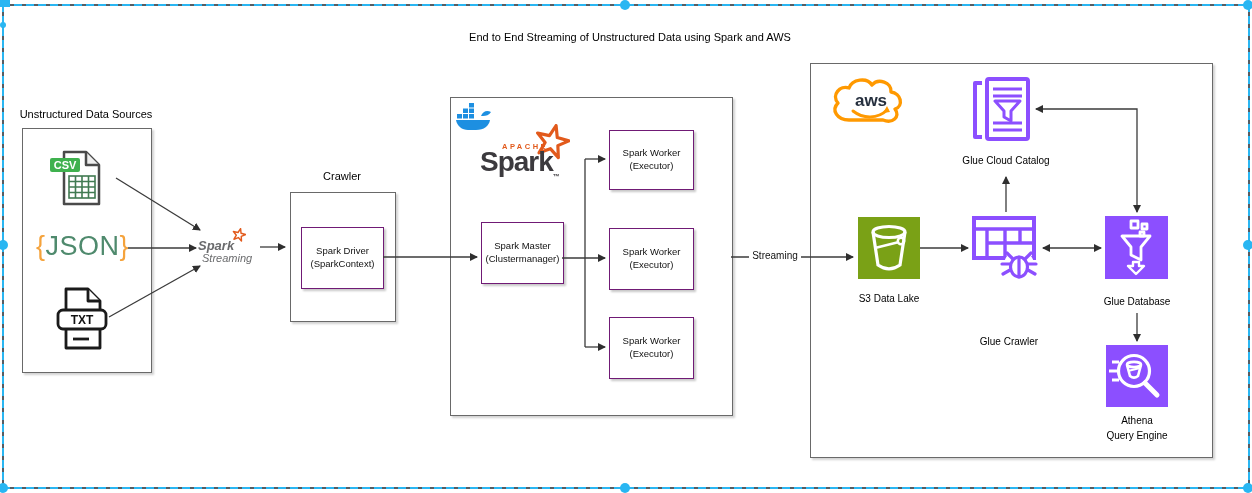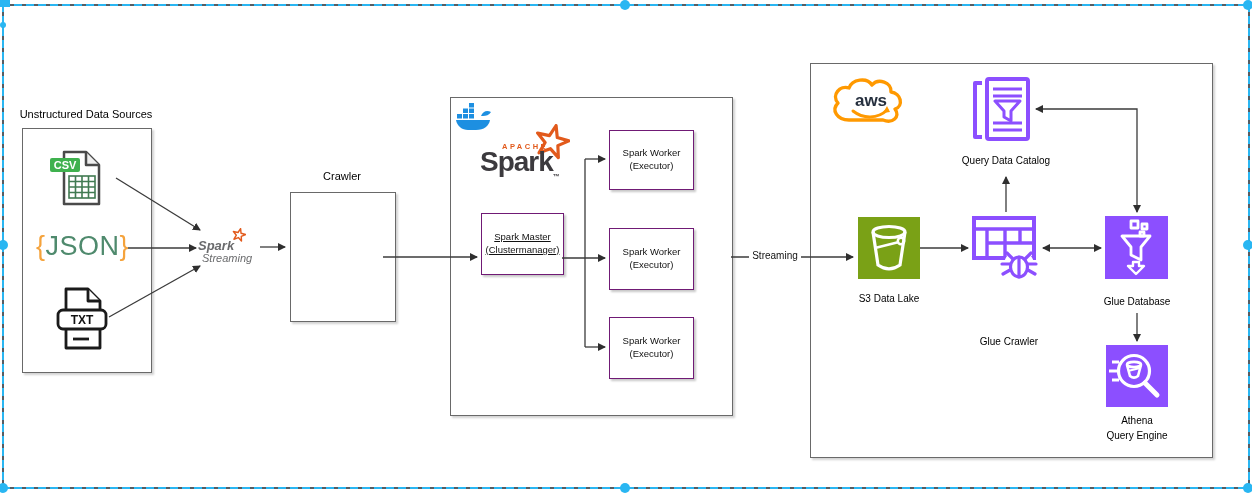--- a/index.html
+++ b/index.html
@@ -45,20 +45,21 @@
   .handle-sq{position:absolute;width:10px;height:7px;background:#29B6F2;z-index:41;}
   .handle-dot{position:absolute;width:6px;height:6px;border-radius:50%;background:#29B6F2;z-index:41;}
   .title{position:absolute;font-size:11px;text-align:center;color:#000;}
   #wires{position:absolute;left:0;top:0;z-index:20;pointer-events:none;}
 </style>
 </head>
 <body>
 
 <div class="canvas">
 
+  <div class="title" style="left:376px;top:31px;width:508px;">End to End Streaming of Unstructured Data using Spark and AWS</div>
 
   <div class="glabel" style="left:10px;top:108px;width:152px;">Unstructured Data Sources</div>
   <div class="gbox" style="left:22px;top:128px;width:128px;height:243px;"></div>
 
   <svg class="abs" style="left:48px;top:149px;" width="56" height="58" viewBox="0 0 56 58">
     <path d="M16,3 H38 L51,16 V55 H16 Z" fill="#fff" stroke="#4a4a4a" stroke-width="2.5" stroke-linejoin="round"></path>
     <path d="M38,3 V16 H51" fill="#efefef" stroke="#4a4a4a" stroke-width="2.5" stroke-linejoin="round"></path>
     <rect x="2" y="9" width="30" height="14" rx="2" fill="#3FB14E"></rect>
     <text x="17" y="20" font-size="11" font-weight="bold" fill="#fff" text-anchor="middle">CSV</text>
     <g stroke="#417A52" stroke-width="1.6" fill="none">
@@ -81,20 +82,24 @@
 
   <div class="sstream" style="left:198px;top:228px;width:70px;">
     <span class="sword">Spark</span><svg width="14" height="14" viewBox="0 0 34 34">
       <path d="M17,1 20.8,11.7 32.2,12.1 23.2,19 26.4,29.9 17,23.5 7.6,29.9 10.8,19 1.8,12.1 13.2,11.7 Z" fill="#fff" stroke="#E25A1C" stroke-width="3.5" stroke-linejoin="round" transform="rotate(14 17 17)"></path>
     </svg>
     <div class="ssub">Streaming</div>
   </div>
 
   <div class="glabel" style="left:290px;top:170px;width:104px;">Crawler</div>
   <div class="gbox" style="left:290px;top:192px;width:104px;height:128px;"></div>
+  <div class="node" style="left:301px;top:227px;width:81px;height:60px;">
+    <span>Spark Driver</span>
+    <span>(SparkContext)</span>
+  </div>
 
   <div class="gbox" style="left:450px;top:97px;width:281px;height:317px;"></div>
 
   <svg class="abs" style="left:456px;top:102px;" width="36" height="30" viewBox="0 0 36 30">
     <g fill="#1D8FE1">
       <rect x="1" y="12" width="5" height="4.5"></rect>
         <rect x="7" y="12" width="5" height="4.5"></rect>
       <rect x="13" y="12" width="5" height="4.5"></rect>
         <rect x="7" y="6.5" width="5" height="4.5"></rect>
       <rect x="13" y="6.5" width="5" height="4.5"></rect>
@@ -105,21 +110,21 @@
   </svg>
 
   <div class="spark-logo" style="left:479px;top:124px;">
     <svg class="star-big" width="36" height="36" viewBox="0 0 34 34">
       <path d="M17,1 20.8,11.7 32.2,12.1 23.2,19 26.4,29.9 17,23.5 7.6,29.9 10.8,19 1.8,12.1 13.2,11.7 Z" fill="#fff" stroke="#E25A1C" stroke-width="3" stroke-linejoin="round" transform="rotate(14 17 17)"></path>
     </svg>
     <div class="apache">APACHE</div>
     <div class="spark-word"><span>Spark</span><span class="tm">™</span></div>
   </div>
 
-  <div class="node" style="left:481px;top:213px;width:81px;height:60px;text-decoration:underline;">
+  <div class="node" style="left:481px;top:222px;width:81px;height:60px;">
     <span>Spark Master</span>
     <span>(Clustermanager)</span>
   </div>
 
   <div class="node" style="left:609px;top:130px;width:83px;height:58px;">
     <span>Spark Worker</span>
     <span>(Executor)</span>
   </div>
   <div class="node" style="left:609px;top:228px;width:83px;height:60px;">
     <span>Spark Worker</span>
@@ -140,21 +145,21 @@
   </svg>
 
   <svg class="abs" style="left:970px;top:76px;" width="62" height="66" viewBox="0 0 62 66">
     <g fill="none" stroke="#8C4FFF" stroke-linejoin="round">
       <path d="M12,7 H5 V61 H12" stroke-width="4"></path>
       <rect x="17" y="3" width="41" height="60" rx="2" stroke-width="4"></rect>
       <path d="M23,13 H52 M23,20 H52 M23,47 H52 M23,54 H52" stroke-width="3"></path>
       <path d="M25,25 H50 L41,35 V45 L34,41 V35 Z" stroke-width="3"></path>
     </g>
   </svg>
-  <div class="caption" style="left:961px;top:154px;width:90px;">Query Data Catalog</div>
+  <div class="caption" style="left:961px;top:154px;width:90px;">Glue Cloud Catalog</div>
 
   <div class="sq-icon" style="left:858px;top:217px;width:62px;height:62px;background:#7AA116;">
     <svg width="62" height="62" viewBox="0 0 62 62">
       <g fill="none" stroke="#fff" stroke-width="3.2">
         <ellipse cx="31" cy="15" rx="16" ry="5.5"></ellipse>
         <path d="M15,15 L20,48 C27,53 35,53 42,48 L47,15"></path>
         <path d="M17,31 L41,25" stroke-width="2.8"></path>
         <circle cx="43" cy="24" r="3.2" stroke-width="2.5"></circle>
       </g>
     </svg>

